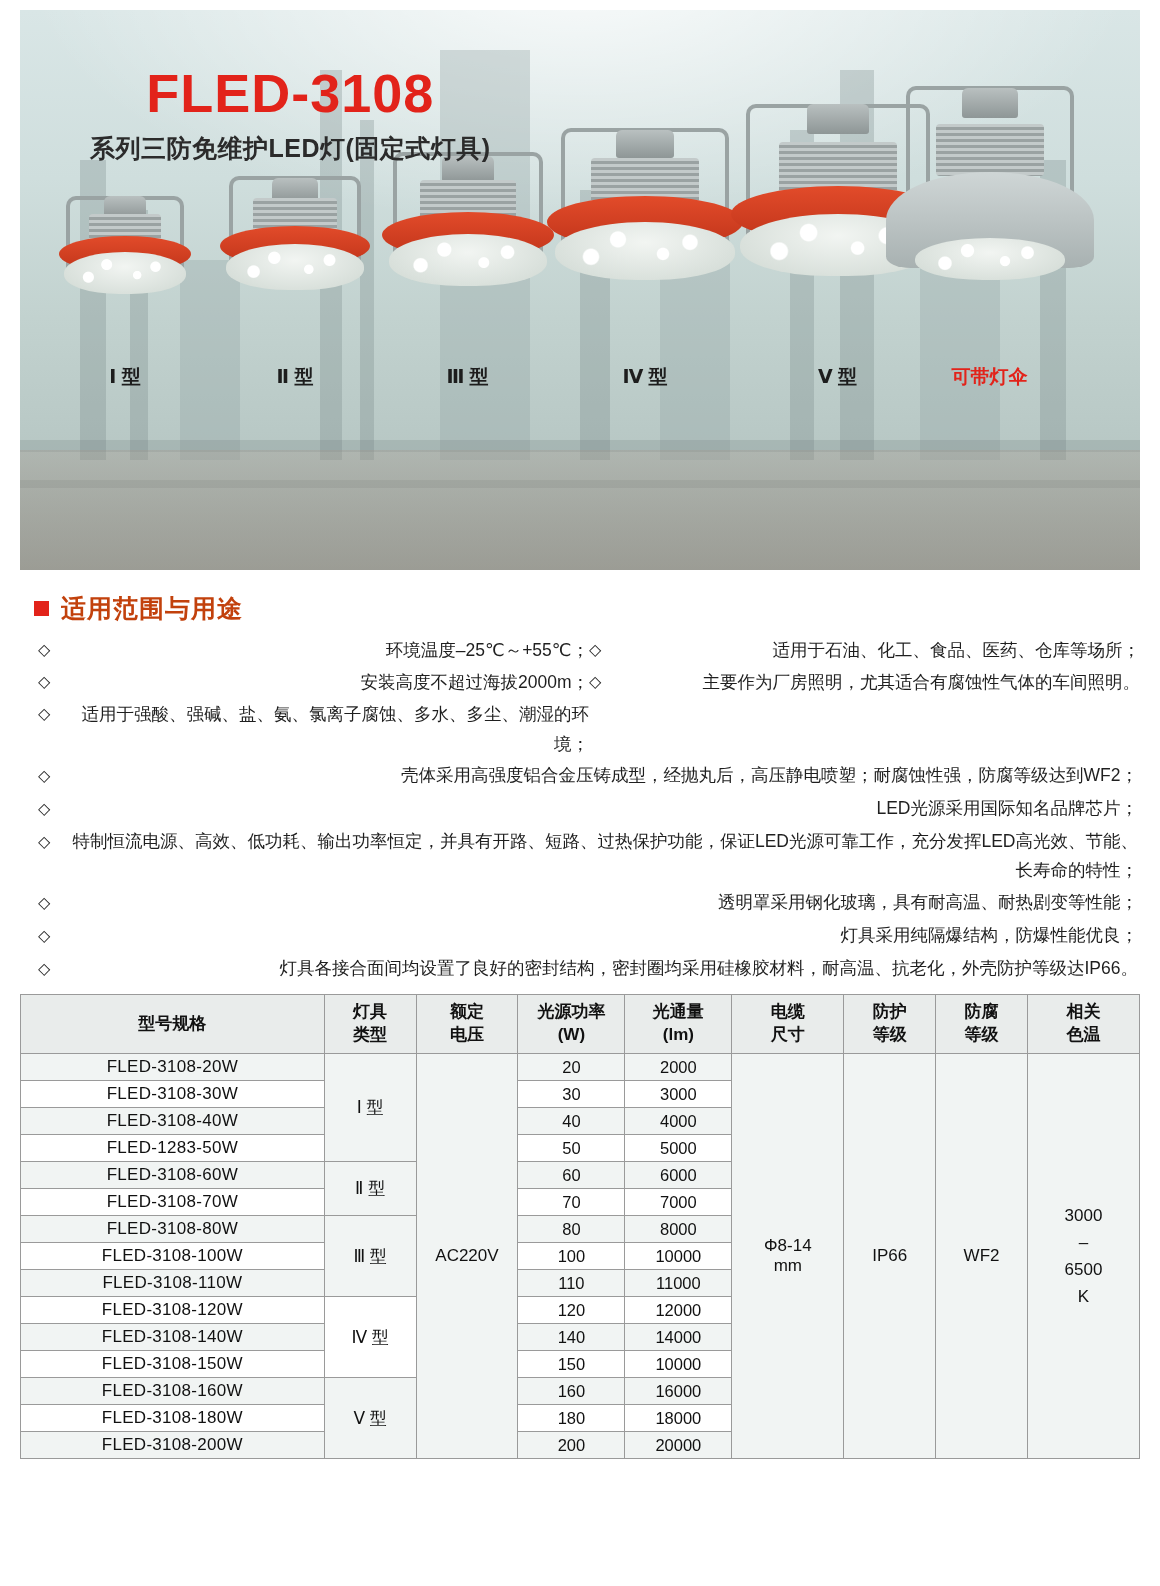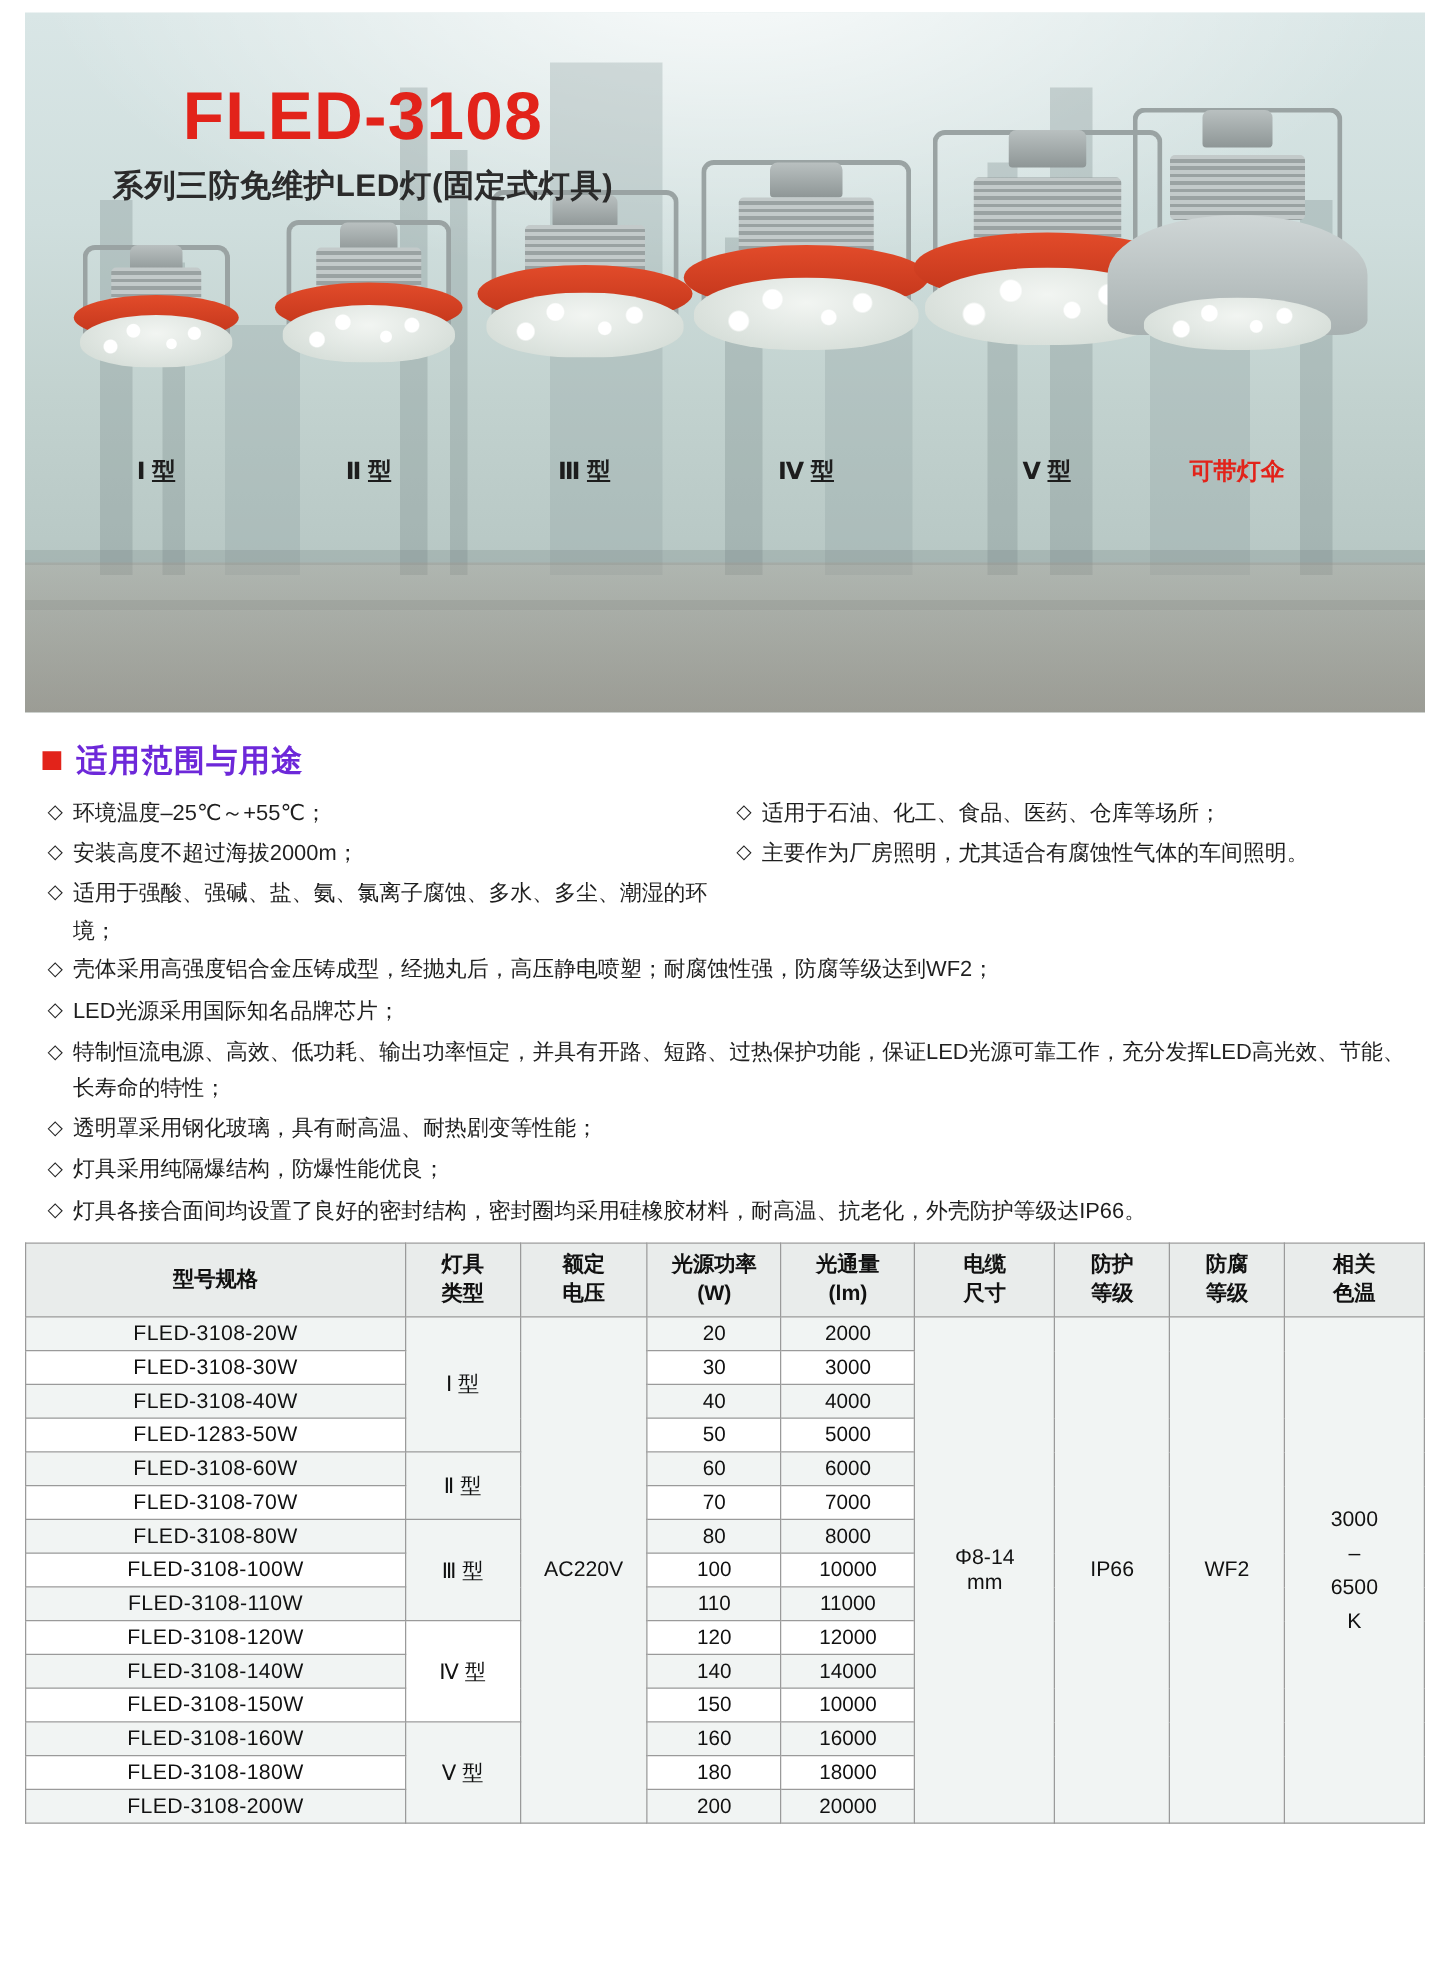--- a/index.html
+++ b/index.html
@@ -103,32 +103,32 @@
     padding-left:62px;font-size:18px;color:#1f1f1f;letter-spacing:0.3px;
   }
 
   
   .content{width:1120px;margin:0 auto;padding:0 0 0 0;}
   .sec-head{
     display:flex;align-items:center;gap:12px;
     margin:22px 0 10px 14px;
   }
   .sec-head .sq{width:15px;height:15px;background:#e2231a;display:block;}
-  .sec-head .txt{font-size:25px;font-weight:bold;color:#6d28d9;letter-spacing:1px;}
+  .sec-head .txt{font-size:25px;font-weight:bold;color:#c2410c;letter-spacing:1px;}
 
   .two-col{
     display:flex;gap:0px;margin-left:18px;
   }
   .two-col .col{width:560px;}
   .li{
     display:flex;align-items:flex-start;
     font-size:17.5px;line-height:30px;color:#1f1f1f;margin-bottom:2px;
   }
   .li .dia{margin-right:8px;color:#1f1f1f;font-size:16px;line-height:30px;}
-  .li .tx{flex:1;}
+  .li .tx{flex:1;text-align:right;}
 
   .feat{margin-left:18px;width:1100px;}
   .feat .li{line-height:29px;margin-bottom:3px;}
 
   
   table{
     border-collapse:collapse;
     width:1120px;margin:10px auto 0 auto;
     font-size:16.5px;
   }

